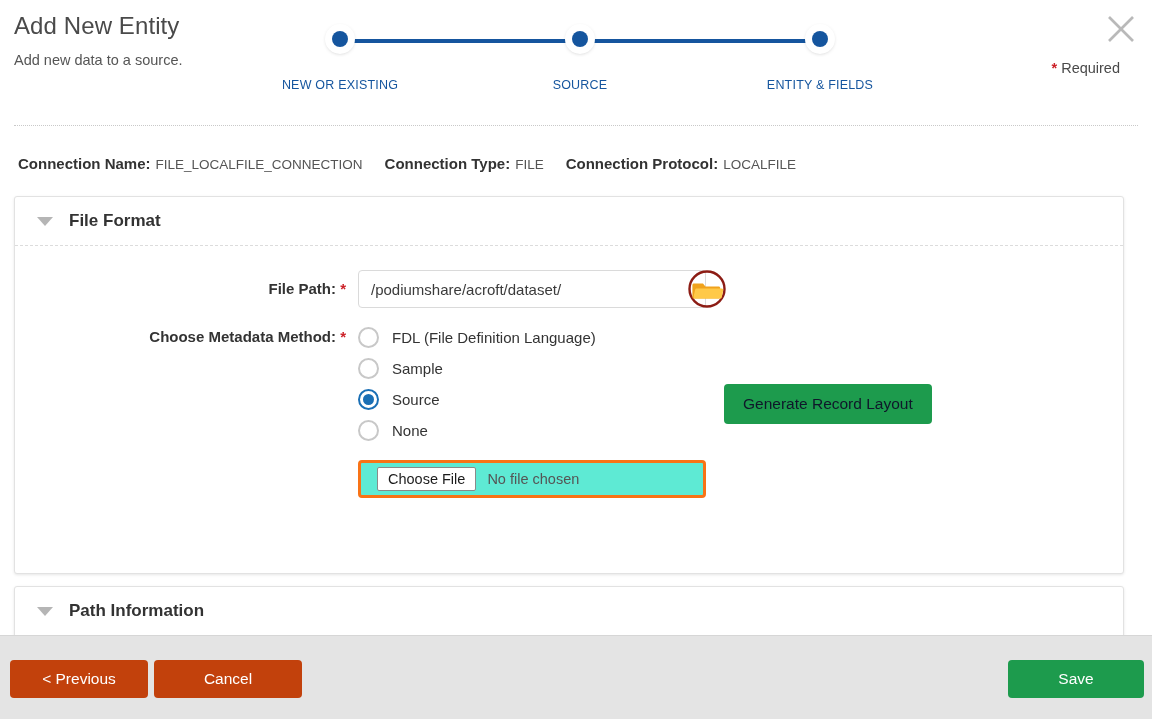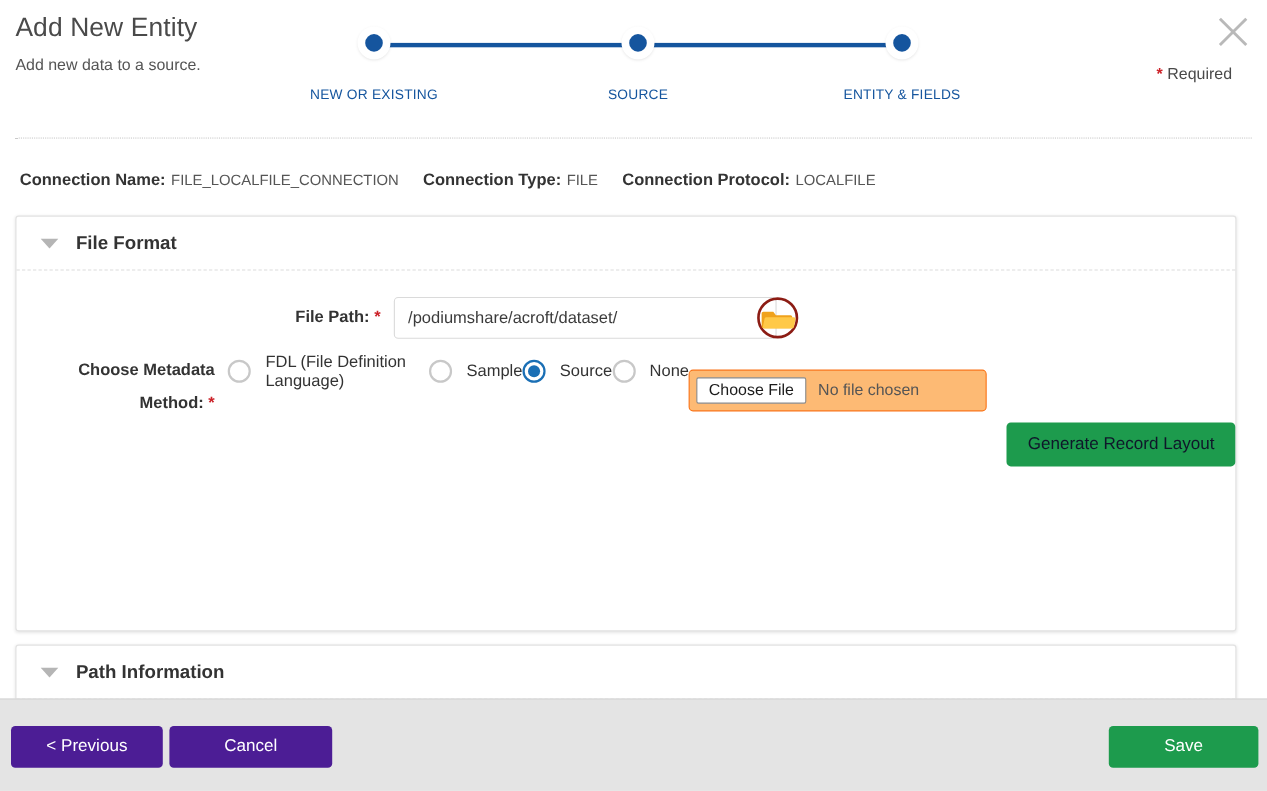--- a/index.html
+++ b/index.html
@@ -207,21 +207,21 @@
   .folder-btn {
     position: absolute;
     right: -24px;
     top: -4px;
     width: 46px;
     height: 46px;
     cursor: pointer;
   }
 
   
-  .radio-col { display: flex; flex-direction: row; }
+  .radio-col { display: flex; flex-direction: column; }
   .radio-line {
     display: flex;
     align-items: center;
     height: 31px;
   }
   .radio {
     width: 21px; height: 21px;
     border-radius: 50%;
     border: 2px solid #c8c8c8;
     background: #ffffff;
@@ -255,26 +255,26 @@
     height: 40px;
     margin-left: 18px;
     cursor: pointer;
     white-space: nowrap;
   }
 
   .file-chooser {
     width: 348px;
     height: 38px;
     box-sizing: border-box;
-    border: 1px solid #f97316;
+    border: 3px solid #f97316;
     border-radius: 4px;
-    background: #fdba74;
+    background: #5eead4;
     display: flex;
     align-items: center;
-    padding: 0 6px;
+    padding: 0 16px;
     margin-top: 14px;
   }
   .choose-file-btn {
     border: 1px solid #8a8a8a;
     border-radius: 2px;
     background: #ffffff;
     font-family: "Liberation Sans", sans-serif;
     font-size: 14.5px;
     color: #1b1b1b;
     padding: 3px 10px;
@@ -293,21 +293,21 @@
     bottom: 0;
     width: 1152px;
     height: 83px;
     background: #e4e4e4;
     border-top: 1px solid #d6d6d6;
   }
   .btn-gray {
     position: absolute;
     top: 24px;
     height: 38px;
-    background: #4c1d95;
+    background: #c2410c;
     color: #ffffff;
     border: none;
     border-radius: 4px;
     font-family: "Liberation Sans", sans-serif;
     font-size: 15.5px;
     cursor: pointer;
   }
   #btn-previous { left: 10px; width: 138px; }
   #btn-cancel   { left: 154px; width: 148px; text-align: center; }
   #btn-save {

